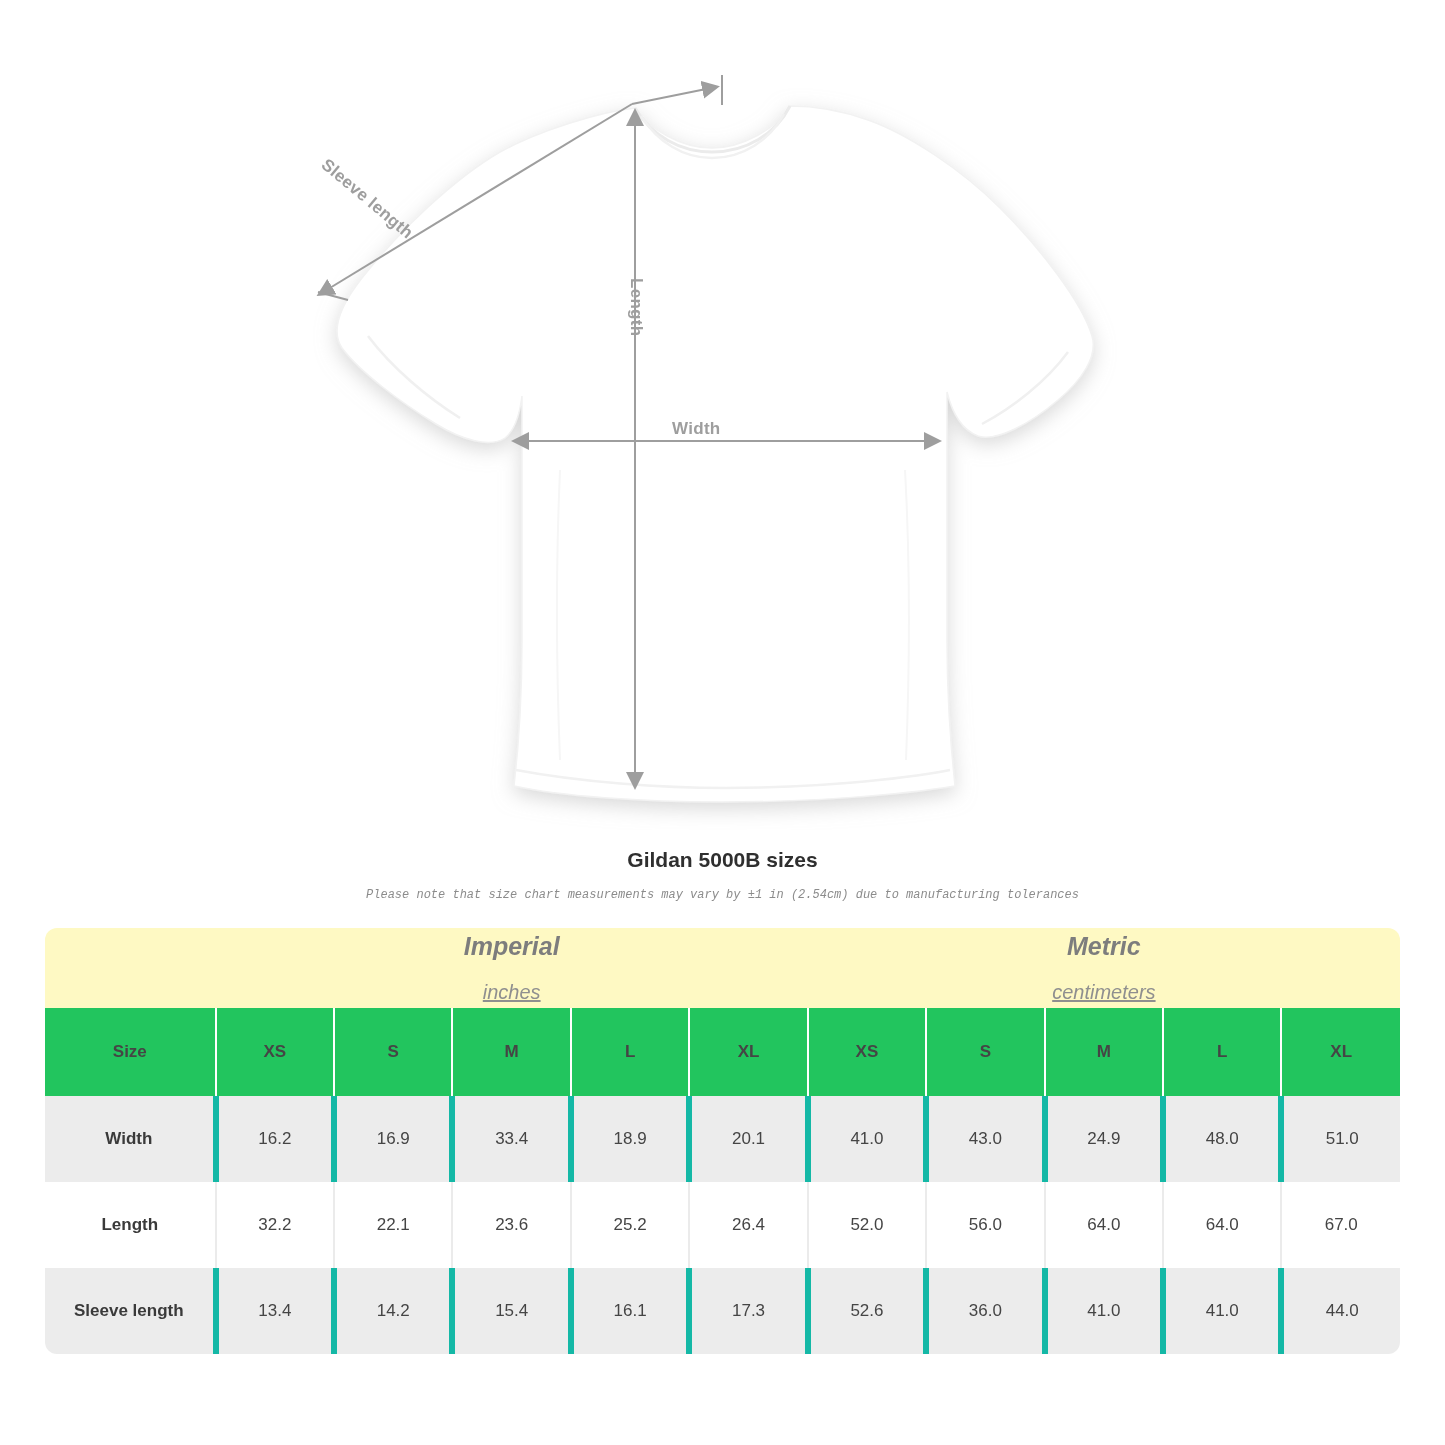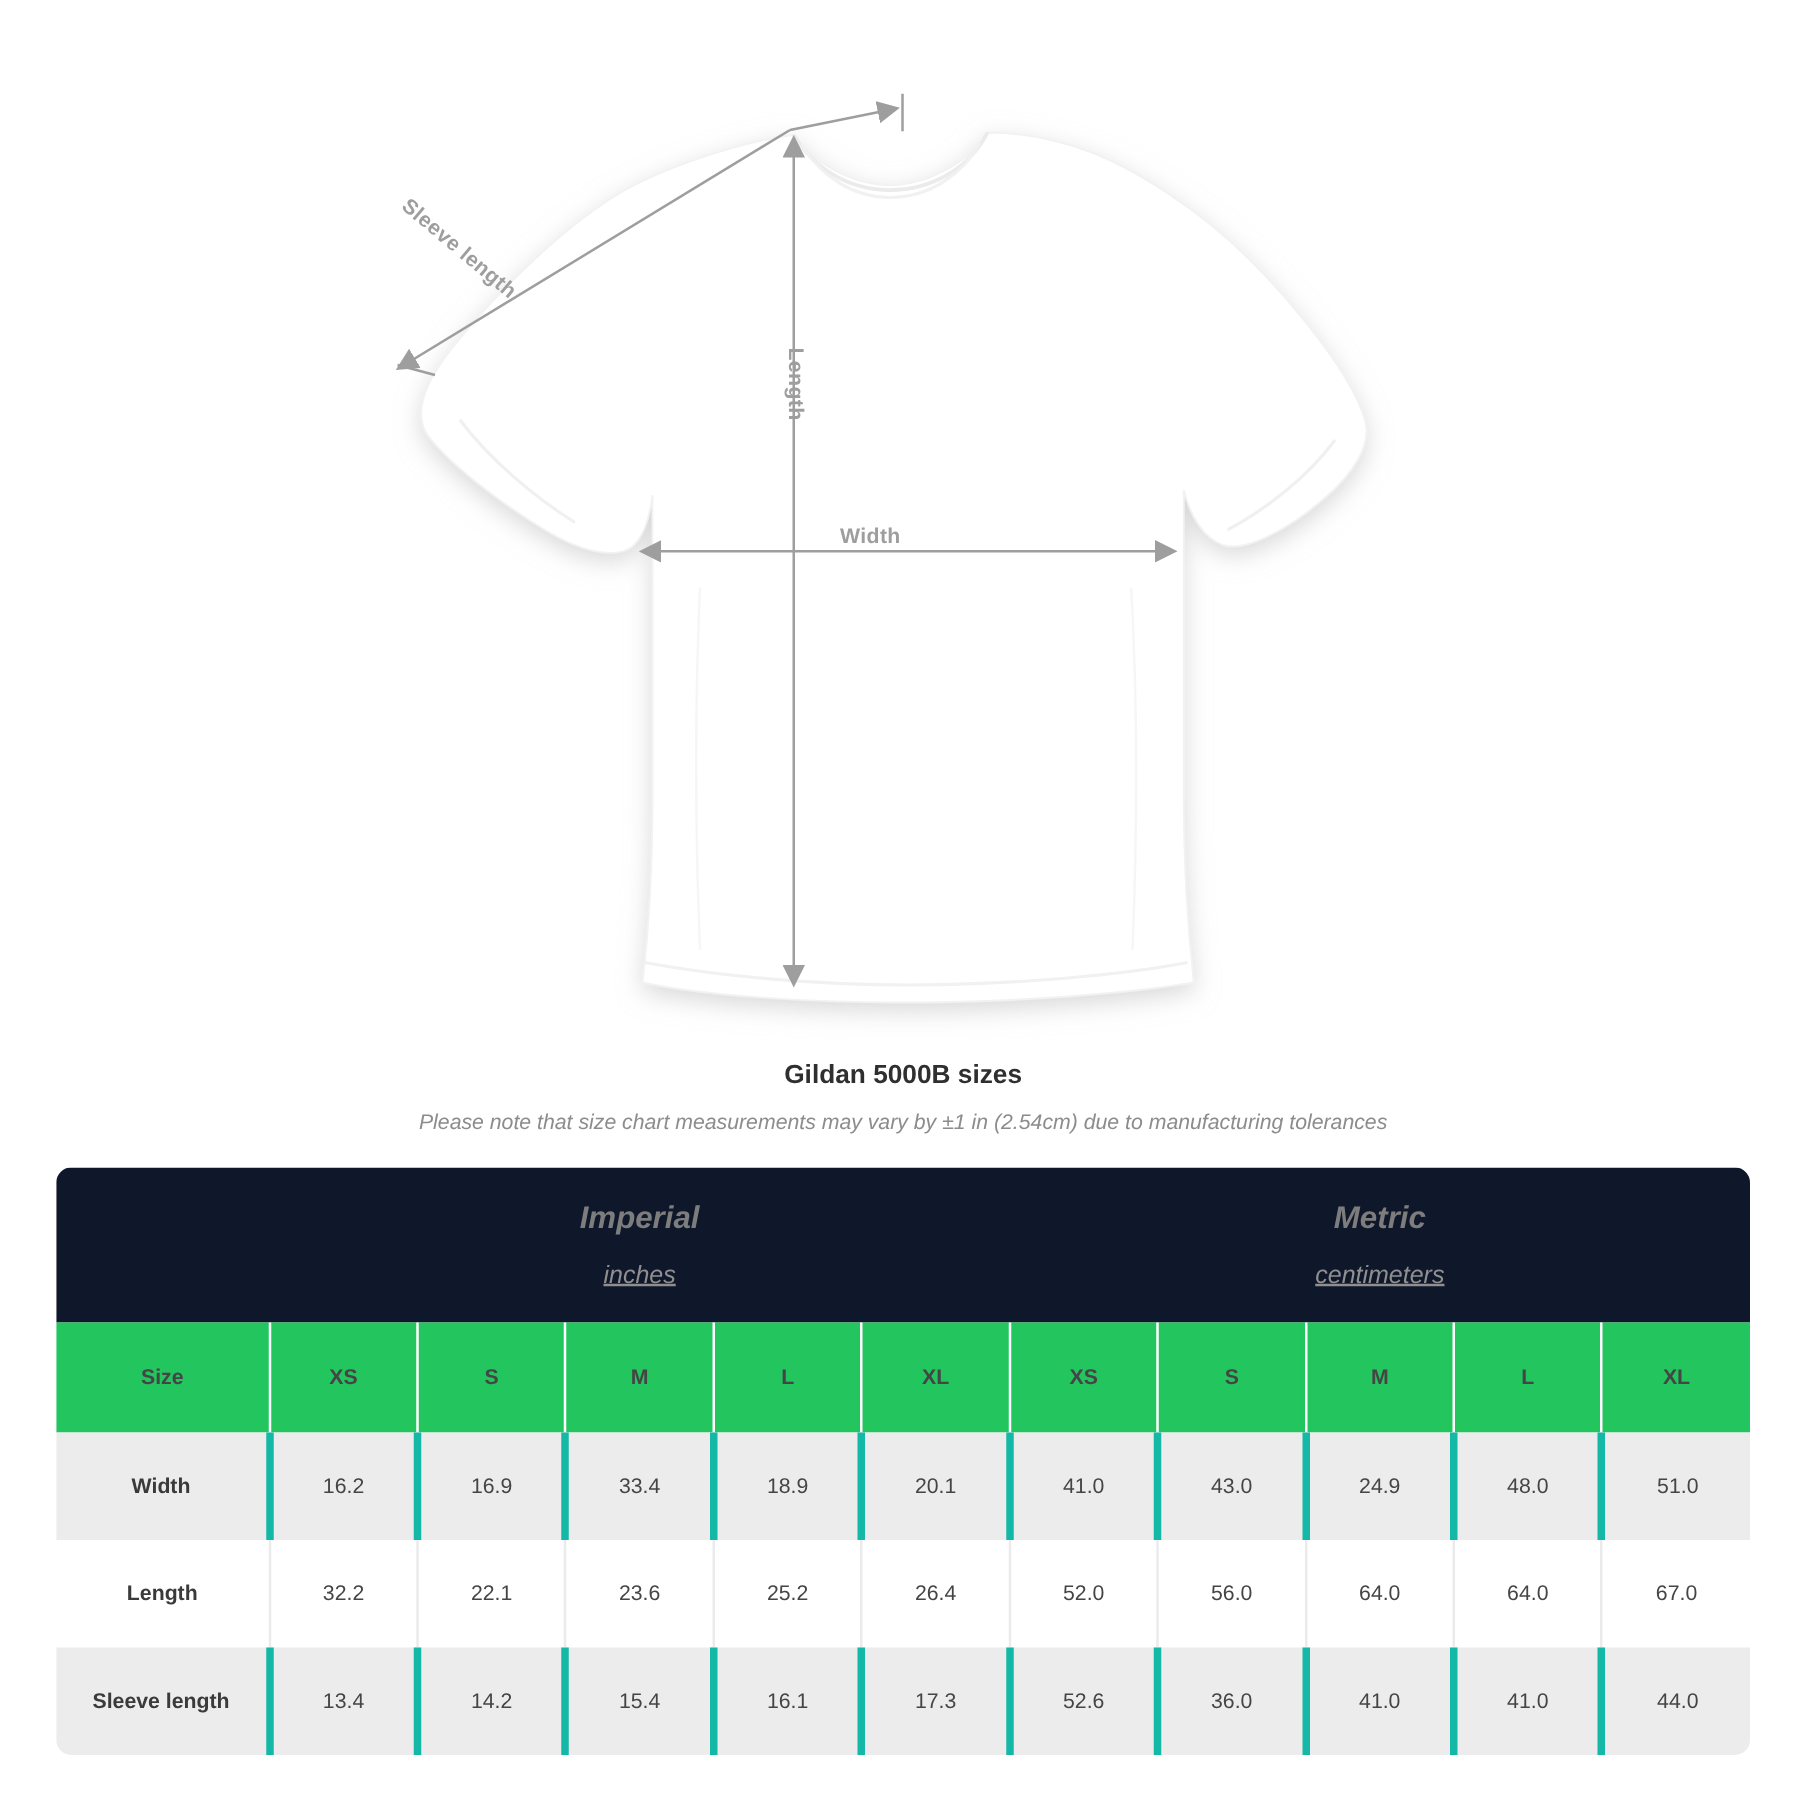--- a/index.html
+++ b/index.html
@@ -62,24 +62,25 @@
     text-align: center;
     margin-top: 18px;
   }
   .chart-title {
     font-size: 21px;
     font-weight: bold;
     color: #2f2f2f;
     margin: 0;
   }
   .chart-note {
-    font-size: 17px;
+    font-size: 12px;
     font-style: italic;
     color: #8c8c8c;
     margin-top: 16px;
+    font-family: Liberation Mono, monospace;
   }
 
   
   .table-wrap {
     margin: 26px 45px 0 45px;
     border-radius: 12px;
     overflow: hidden;
   }
   table.size-table {
     border-collapse: collapse;
@@ -87,22 +88,22 @@
     table-layout: fixed;
   }
   table.size-table td, table.size-table th {
     text-align: center;
     vertical-align: middle;
     font-size: 17px;
     color: #454545;
     border: none;
   }
   .unit-row td {
-    background: #0f172a;
-    height: 124px;
+    background: #fef9c3;
+    height: 80px;
     padding: 0;
   }
   .unit-name {
     font-size: 25px;
     font-weight: bold;
     font-style: italic;
     color: #7d7d7d;
     display: block;
   }
   .unit-sub {

